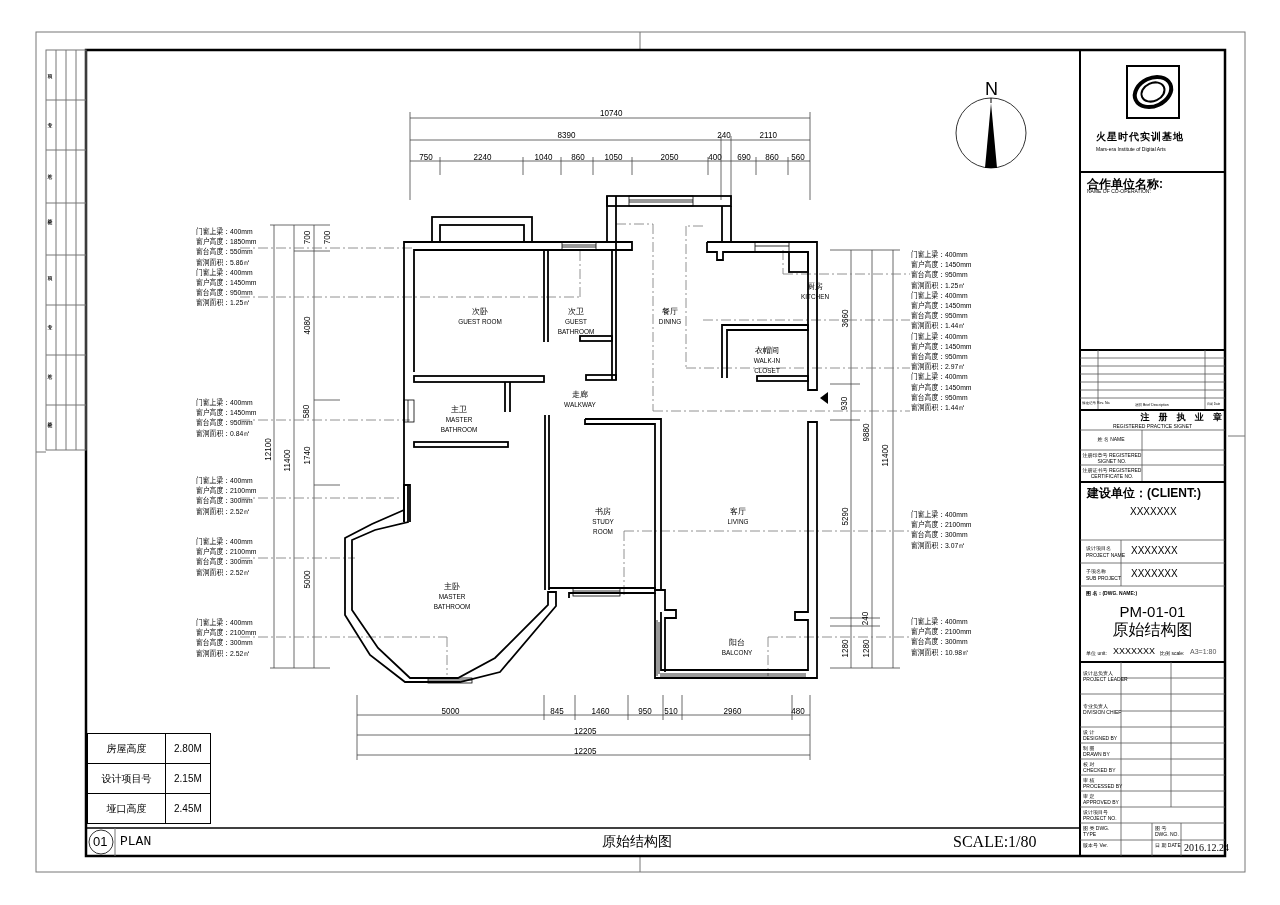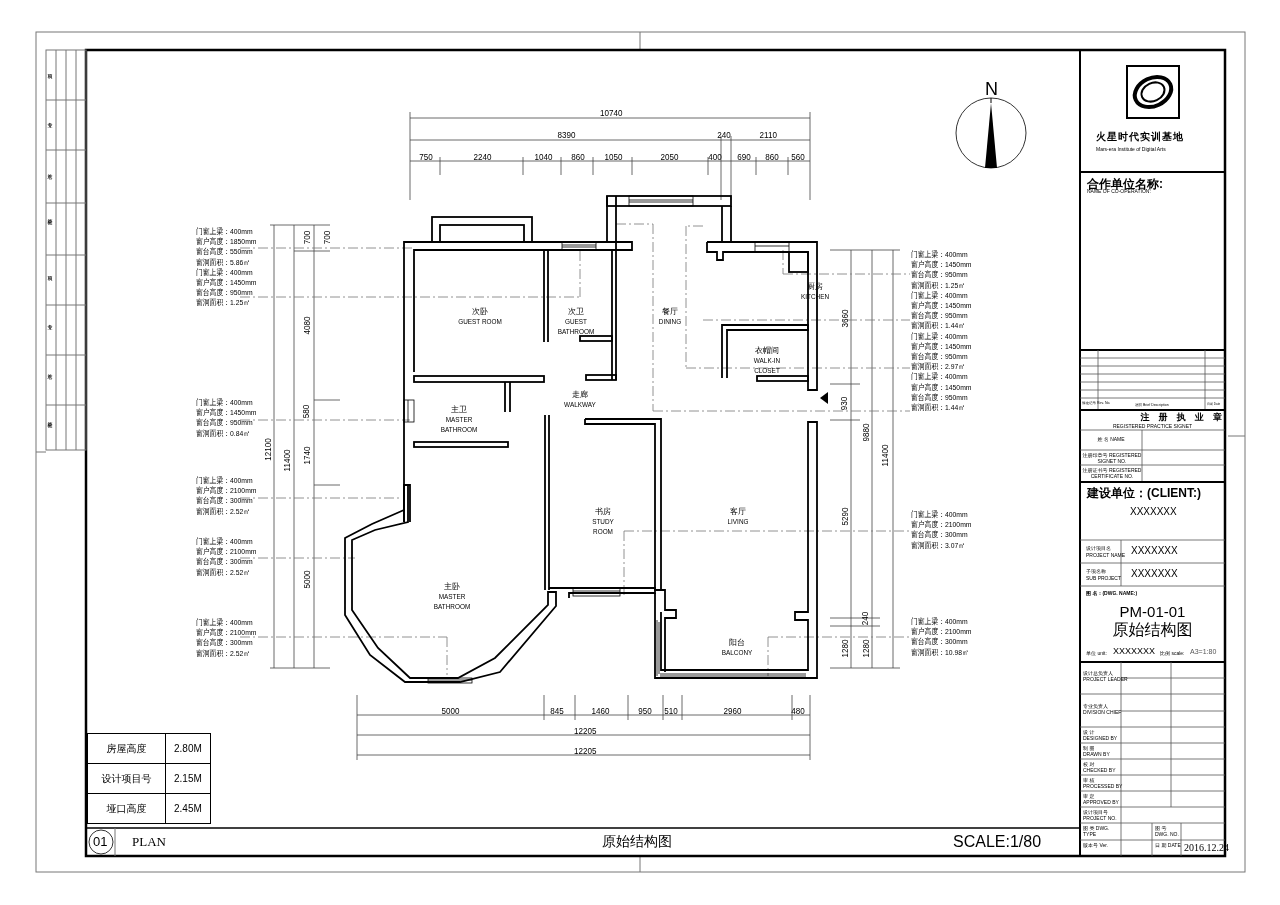--- a/index.html
+++ b/index.html
@@ -414,23 +414,23 @@
         <td>2.15M</td>
       </tr>
   <tr>
         <td>垭口高度</td>
         <td>2.45M</td>
       </tr>
 </tbody>
   </table>
 
 <div class="txt" style="left:93px;top:835px;font-size:13px;font-family:'Liberation Sans',sans-serif;">01</div>
-<div class="txt" style="left:132px;top:835px;font-size:13px;font-family:Liberation Serif, serif;">PLAN</div>
+<div class="txt" style="left:120px;top:835px;font-size:13px;font-family:Liberation Mono, monospace;">PLAN</div>
 <div class="txt" style="left:602px;top:834px;font-size:14px;font-family:'Liberation Sans',sans-serif;">原始结构图</div>
-<div class="txt" style="left:953px;top:834px;font-size:16px;font-family:Liberation Sans, sans-serif;">SCALE:1/80</div>
+<div class="txt" style="left:953px;top:834px;font-size:16px;font-family:Liberation Serif, serif;">SCALE:1/80</div>
 
 <div class="txt tb-small" style="left:47px;top:70px;writing-mode:vertical-rl;">项目</div>
 <div class="txt tb-small" style="left:47px;top:118px;writing-mode:vertical-rl;">专业</div>
 <div class="txt tb-small" style="left:47px;top:170px;writing-mode:vertical-rl;">姓名</div>
 <div class="txt tb-small" style="left:47px;top:215px;writing-mode:vertical-rl;">会签栏</div>
 <div class="txt tb-small" style="left:47px;top:272px;writing-mode:vertical-rl;">项目</div>
 <div class="txt tb-small" style="left:47px;top:320px;writing-mode:vertical-rl;">专业</div>
 <div class="txt tb-small" style="left:47px;top:370px;writing-mode:vertical-rl;">姓名</div>
 <div class="txt tb-small" style="left:47px;top:418px;writing-mode:vertical-rl;">会签栏</div>
 

